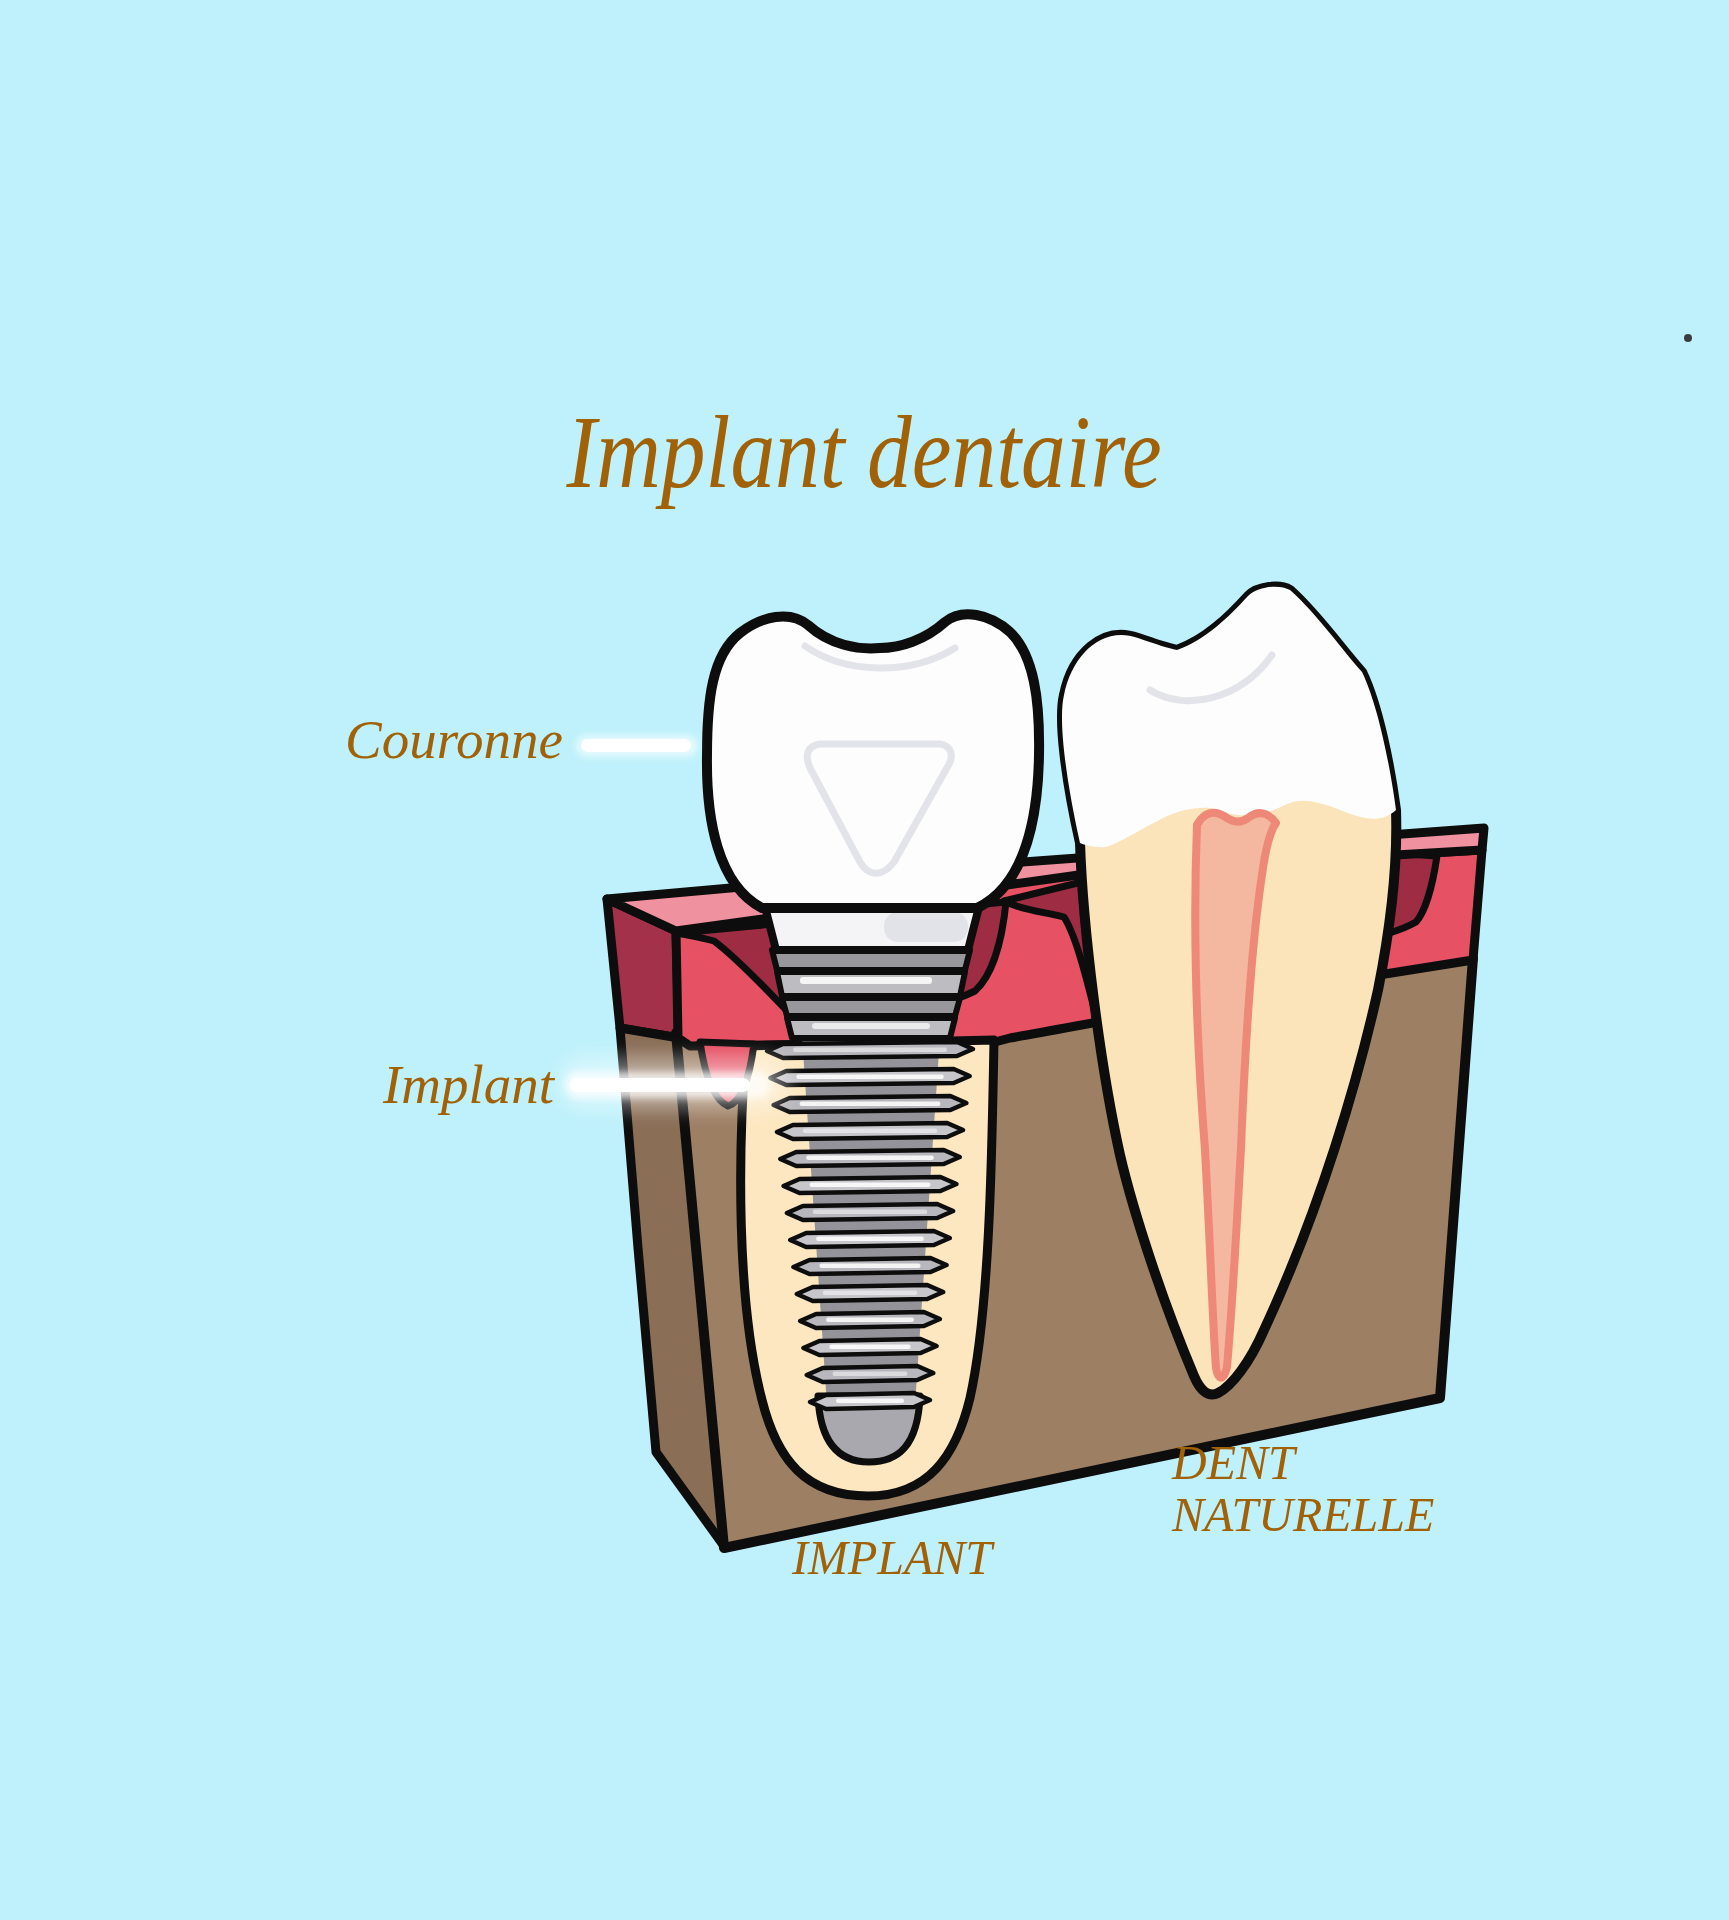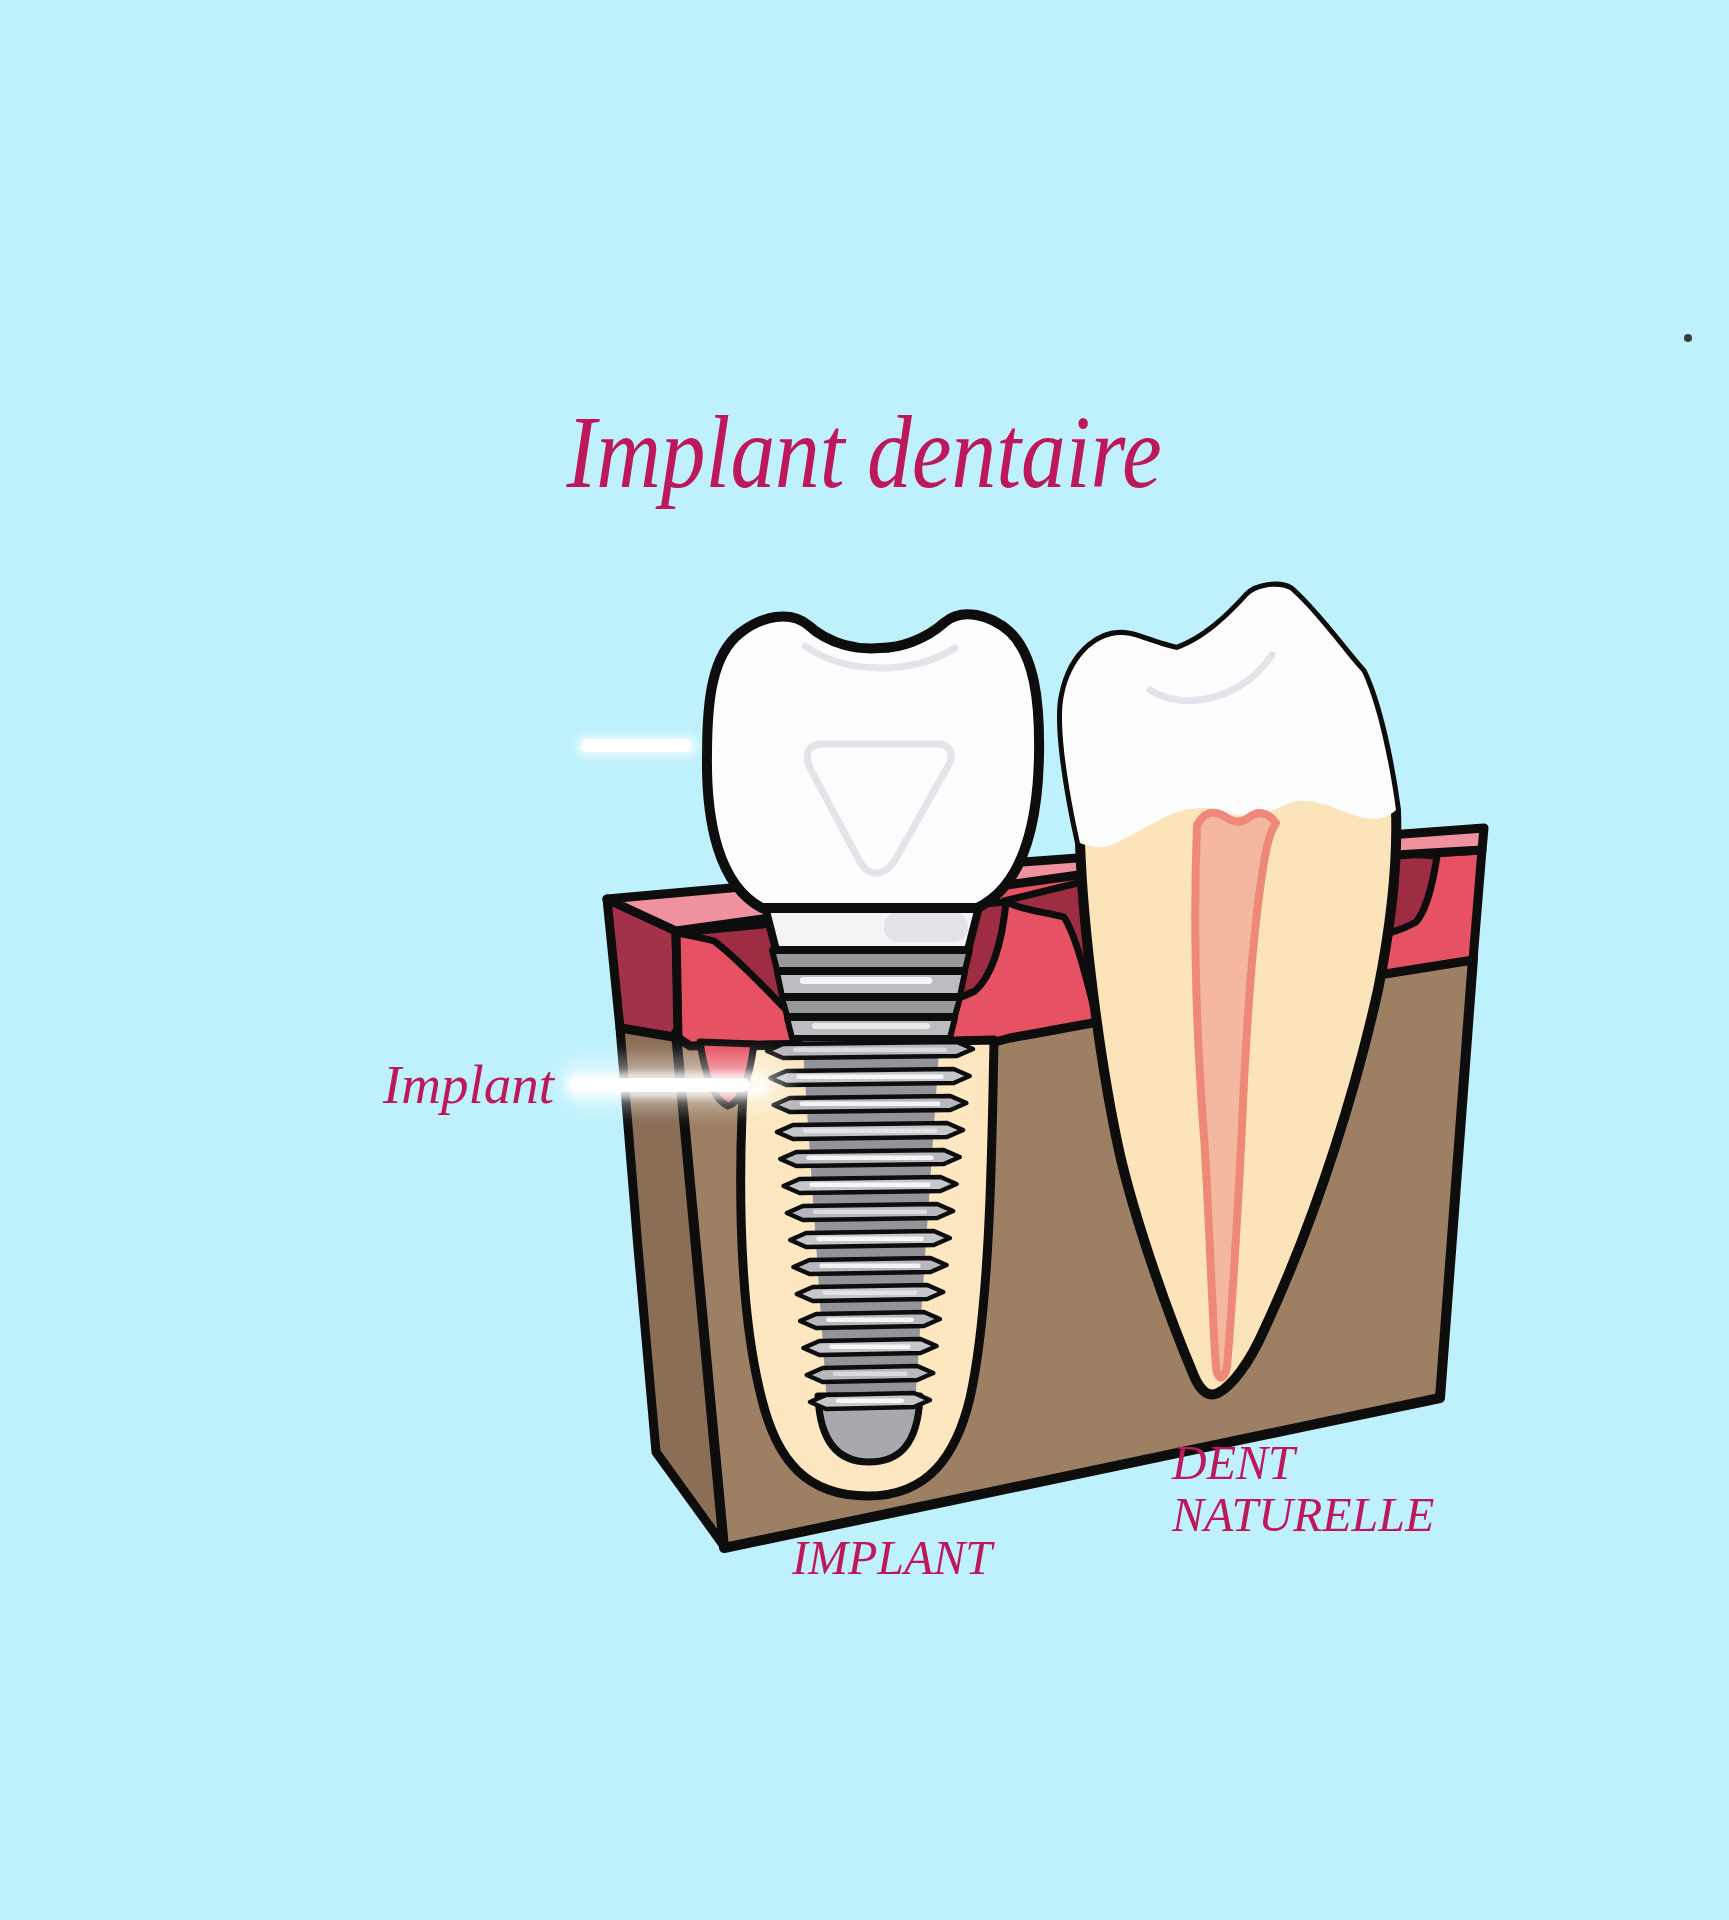--- a/index.html
+++ b/index.html
@@ -1,17 +1,17 @@
 <!DOCTYPE html>
 <html><head>
 <meta charset="utf-8">
 <style>
   html,body{margin:0;padding:0;background:#bef1fb;}
   #stage{position:relative;width:1729px;height:1920px;background:#bef1fb;overflow:hidden;
-         font-family:"Liberation Serif","DejaVu Serif",serif;color:#be185d;}
+         font-family:"Liberation Serif","DejaVu Serif",serif;color:#a16207;}
   #stage svg{position:absolute;left:0;top:0;}
   .ink{stroke:#0d0d0d;stroke-linejoin:round;stroke-linecap:round;}
   .txt{position:absolute;font-style:italic;white-space:nowrap;}
   .title{left:0;top:392px;width:1729px;text-align:center;font-size:104px;}
   .title span{display:inline-block;transform:scaleX(0.86);}
   .lbl-couronne{left:345px;top:708px;font-size:55px;}
   .lbl-implant{left:383px;top:1053px;font-size:55px;}
   .caption{position:absolute;font-style:italic;font-size:48px;line-height:52px;
            text-align:left;width:400px;}
   .cap-implant{left:792px;top:1532px;}
@@ -130,20 +130,21 @@
       <rect x="565" y="1072" width="205" height="26" rx="13" fill="#ffffff" opacity="0.75" filter="url(#soft2)"></rect>
       <rect x="570" y="1078" width="180" height="14" rx="7" fill="#ffffff"></rect>
     </g>
 
     <circle cx="1688" cy="338" r="4" fill="#3c3c3c"></circle>
   </svg>
 
   <div class="txt title">
     <span>Implant dentaire</span>
   </div>
+  <div class="txt lbl-couronne">Couronne</div>
   <div class="txt lbl-implant">Implant</div>
   <div class="caption cap-implant">
     <div>IMPLANT</div>
   </div>
   <div class="caption cap-natural">
     <div>DENT</div>
     <div>NATURELLE</div>
   </div>
 </div>
 

